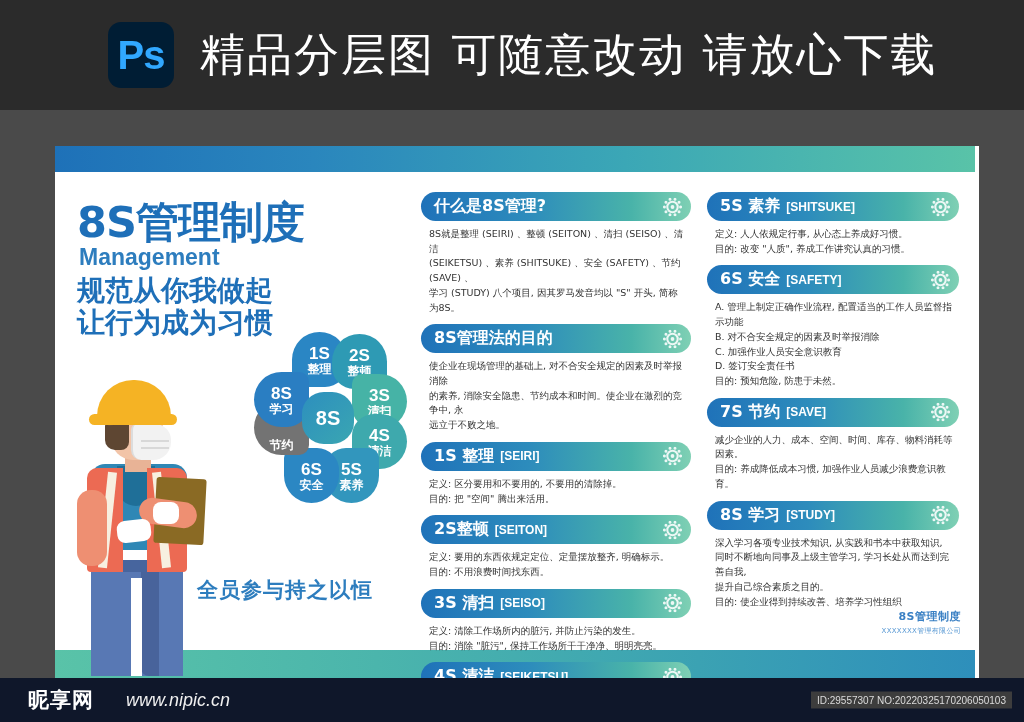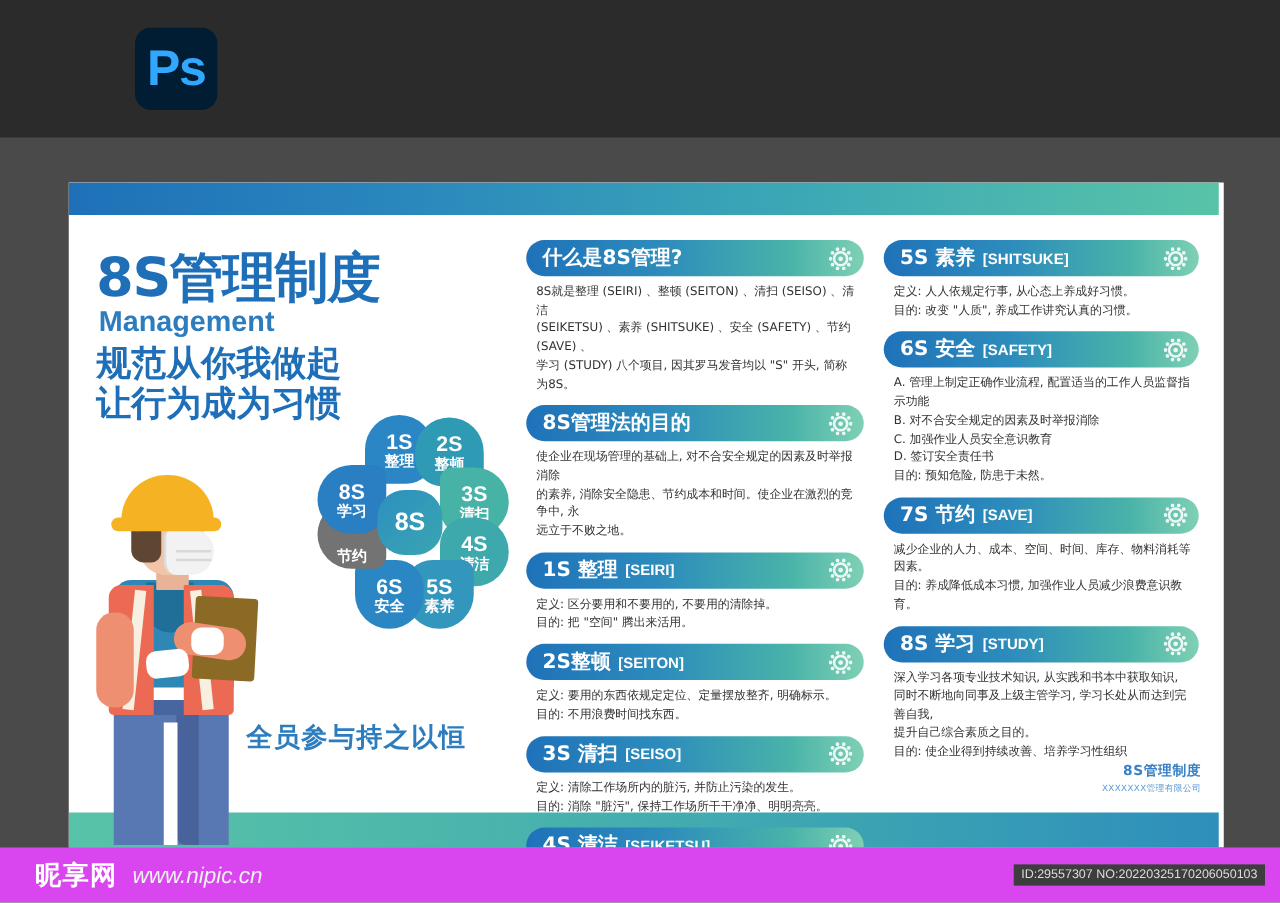--- a/index.html
+++ b/index.html
@@ -246,21 +246,21 @@
     font-family:"DejaVu Sans","Liberation Sans",sans-serif;
   }
   .corp-2 {
     color:#5b9ad4; font-size:7px; margin-top:2px; letter-spacing:.3px;
     font-family:"DejaVu Sans","Liberation Sans",sans-serif;
   }
 
   
   .footer {
     position:absolute; left:0; bottom:0; width:1024px; height:44px;
-    background:#d946ef; display:flex; align-items:center; padding-left:28px;
+    background:#0f172a; display:flex; align-items:center; padding-left:28px;gap:20px;
   }
   .wm-logo {
     color:#ffffff; font-size:21px; font-weight:bold; letter-spacing:1px;
     font-family:"DejaVu Sans","Liberation Sans",sans-serif;
   }
   .wm-url {
     color:#f0f0f0; font-size:18px; margin-left:12px; font-style:italic;
     font-family:Liberation Sans, sans-serif;
   }
   .idtag {
@@ -269,20 +269,21 @@
     font-family:"Liberation Sans",sans-serif;
   }
 </style>
 </head>
 <body>
 
 <div class="topbar">
   <div class="ps-logo">
     <span>Ps</span>
   </div>
+  <div class="top-title">精品分层图  可随意改动  请放心下载</div>
 </div>
 
 <div class="poster">
   <div class="poster-topbar"></div>
   <div class="poster-botbar"></div>
 
   <div class="left-col">
     <div class="headline">8S管理制度</div>
     <div class="headline-en">Management</div>
     <div class="sub1">规范从你我做起</div>

